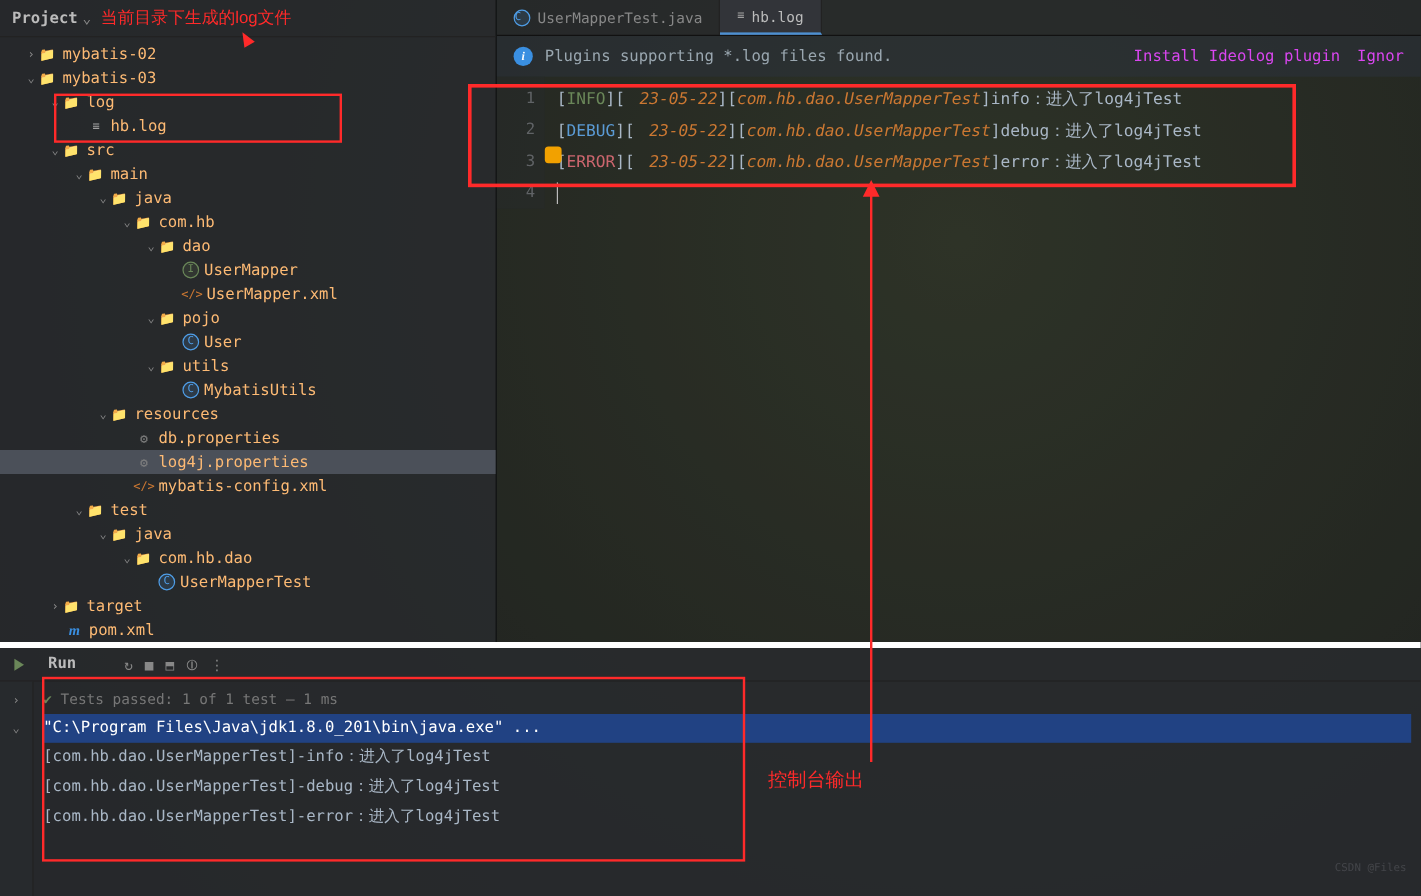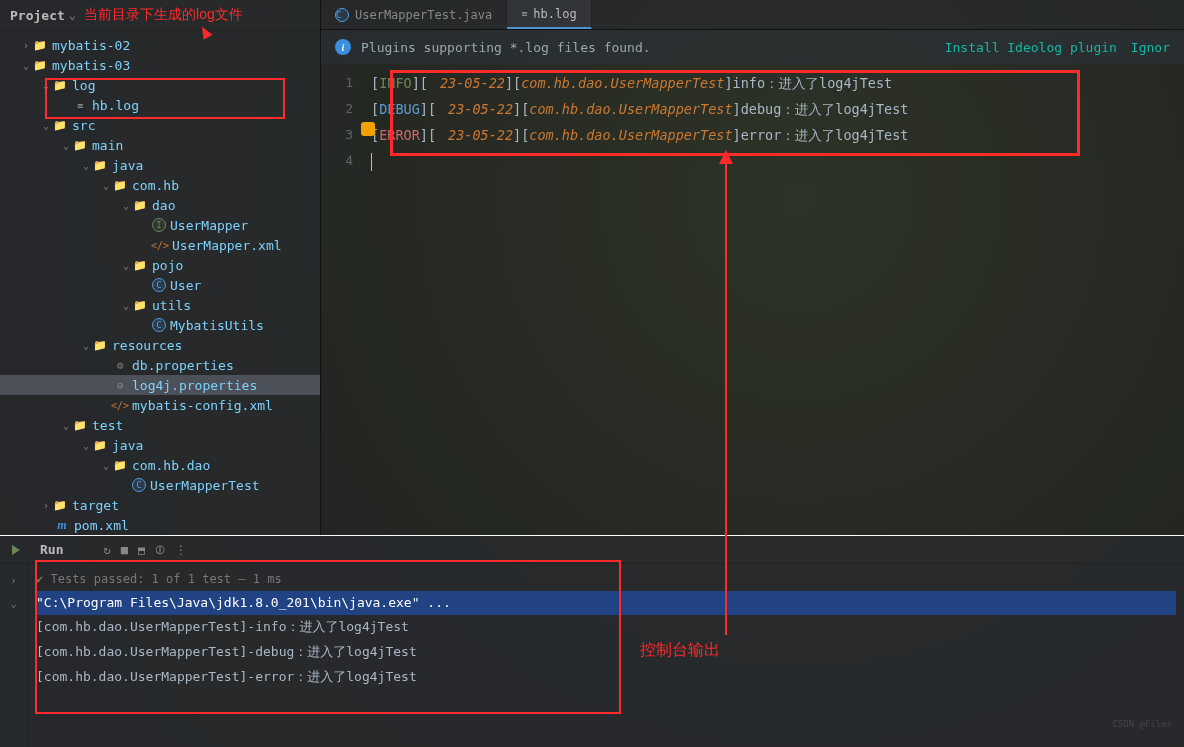--- a/index.html
+++ b/index.html
@@ -9,73 +9,73 @@
   background: #2b2b2b;
   color: #a9b7c6;
   width: 1184px;
   height: 747px;
   overflow: hidden;
   position: relative;
   background-image: radial-gradient(circle at 800px 200px, rgba(60,70,40,0.6), rgba(20,20,20,0.8));
 }
 .container { display: flex; flex-direction: column; height: 100%; }
 .top { display: flex; height: 540px; }
-.sidebar { width: 321px; background: rgba(40,42,46,0.85); border-right: 1px solid #111; position: relative; }
+.sidebar { width: 414px; background: rgba(40,42,46,0.85); border-right: 1px solid #111; position: relative; }
 .sidebar-header { display: flex; align-items: center; padding: 6px 10px; border-bottom: 1px solid #222; }
 .sidebar-title { color: #bbb; font-size: 13px; font-weight: bold; }
 .chev { color: #888; margin-left: 4px; }
 .annot1 { color: #ff2a2a; font-size: 14px; margin-left: 8px; font-family: sans-serif; }
 .tree { padding: 4px 0 0 0; }
 .node { display: flex; align-items: center; height: 20px; padding-right: 8px; cursor: pointer; }
 .node.selected { background: #4b5059; }
 .arrow { width: 12px; text-align: center; color: #888; font-size: 10px; }
 .foldicon { width: 16px; height: 16px; margin-right: 4px; display: inline-flex; align-items: center; justify-content: center; font-size: 11px; }
 .folder { color: #a0a0a0; }
 .folder-src { color: #5b9bd5; }
 .folder-test { color: #6a8759; }
 .folder-res { color: #c0a050; }
 .interface-icon { color: #6a8759; border: 1px solid #6a8759; border-radius: 50%; font-size: 9px; width: 14px; height: 14px; line-height: 12px; text-align: center; background: rgba(106,135,89,0.15); }
 .class-icon { color: #4f9ee8; border: 1px solid #4f9ee8; border-radius: 50%; font-size: 9px; width: 14px; height: 14px; line-height: 12px; text-align: center; background: rgba(79,158,232,0.15); }
 .xml-icon { color: #cc7832; font-size: 10px; }
 .gear-icon { color: #808080; font-size: 11px; }
 .m-icon { color: #3a8fe1; font-style: italic; font-weight: bold; font-size: 12px; font-family: serif; }
 .file-icon { color: #a0a0a0; font-size: 10px; }
-.lbl { color: #7dd3fc; font-size: 13px; }
+.lbl { color: #fdba74; font-size: 13px; }
 .red-box { position: absolute; border: 2px solid #ff2a2a; pointer-events: none; }
 .box1 { left: 45px; top: 78px; width: 240px; height: 41px; }
 
 .editor { flex: 1; background: rgba(30,32,36,0.3); position: relative; }
 .tabs { display: flex; height: 30px; border-bottom: 1px solid #111; background: rgba(40,42,46,0.6); }
 .tab { display: flex; align-items: center; padding: 0 14px; cursor: pointer; border-right: 1px solid #222; font-size: 12px; color: #888; }
 .tab.active { background: rgba(54,57,64,0.7); color: #bcbcbc; border-bottom: 2px solid #4e90d1; }
 .tab-icon { margin-right: 6px; display: inline-flex; }
 .notif { display: flex; align-items: center; padding: 8px 14px; background: rgba(44,50,62,0.5); font-size: 13px; color: #9aa7b0; min-height: 34px; }
 .notif-icon { width: 16px; height: 16px; border-radius: 50%; background: #3a8fe1; color: #fff; font-size: 10px; font-weight: bold; display: flex; align-items: center; justify-content: center; margin-right: 10px; font-style: italic; font-family: serif; }
 .notif-actions { margin-left: auto; display: flex; gap: 14px; }
-.notif-actions span { color: #14b8a6; cursor: pointer; }
+.notif-actions span { color: #d946ef; cursor: pointer; }
 .code-area { display: flex; }
 .gutter { width: 40px; background: rgba(40,42,46,0.4); text-align: right; padding: 6px 8px 0 0; color: #606366; font-size: 13px; }
 .gutter div { height: 26px; line-height: 26px; }
 .code { flex: 1; padding: 6px 0 0 10px; font-size: 13.5px; position: relative; }
 .code-line { height: 26px; line-height: 26px; font-family: 'Menlo','Consolas',monospace; white-space: pre; }
 .k-info { color: #6a8759; }
 .k-debug { color: #5b9bd5; }
 .k-error { color: #cc666e; }
 .k-date { color: #cc7832; font-style: italic; margin-left: 12px; }
 .k-class { color: #cc7832; font-style: italic; }
 .k-bracket { color: #a9b7c6; }
 .k-text { color: #a9b7c6; }
 .warnbulb { position: absolute; left: 0; top: 58px; width: 14px; height: 14px; background: #f2a100; border-radius: 3px; }
 .cursor { display: inline-block; width: 1px; height: 18px; background: #bbb; vertical-align: middle; }
 .box2 { position: absolute; left: 390px; top: 70px; width: 690px; height: 86px; border: 3px solid #ff2a2a; pointer-events: none; }
 .arrow-line { position: absolute; left: 725px; top: 155px; width: 2px; height: 480px; background: #ff2a2a; pointer-events: none; }
 .arrow-head { position: absolute; left: 719px; top: 150px; width: 0; height: 0; border-left: 7px solid transparent; border-right: 7px solid transparent; border-bottom: 14px solid #ff2a2a; pointer-events: none; }
 .arrow-short { position: absolute; left: 200px; top: 26px; width: 0; height: 0; border-left: 5px solid transparent; border-right: 5px solid transparent; border-bottom: 12px solid #ff2a2a; transform: rotate(-30deg); pointer-events: none; }
 
-.run-panel { height: 255px; background: rgba(40,42,46,0.9); border-top: 1px solid #ffffff; position: relative; }
+.run-panel { height: 255px; background: rgba(40,42,46,0.9); border-top: 5px solid #ffffff; position: relative; }
 .run-header { display: flex; align-items: center; padding: 6px 10px; border-bottom: 1px solid #222; gap: 12px; }
 .run-label { color: #bbb; font-size: 13px; font-weight: bold; }
 .run-icons { display: flex; gap: 10px; color: #888; margin-left: 28px; }
 .run-icons span { cursor: pointer; }
 .play-icon { width: 14px; height: 14px; display: inline-block; position: relative; margin-right: 4px; }
 .play-icon::before { content: ''; border-left: 8px solid #6a8759; border-top: 5px solid transparent; border-bottom: 5px solid transparent; position: absolute; left: 2px; top: 2px; }
 .run-body { display: flex; height: 100%; }
 .run-sidebar { width: 28px; background: rgba(40,42,46,0.9); border-right: 1px solid #222; padding-top: 8px; }
 .run-sidebar-btn { width: 20px; height: 20px; margin: 3px auto; color: #888; text-align: center; cursor: pointer; font-size: 10px; }
 .console { flex: 1; padding: 4px 8px; font-size: 13px; line-height: 1.9; font-family: 'Menlo','Consolas',monospace; }

